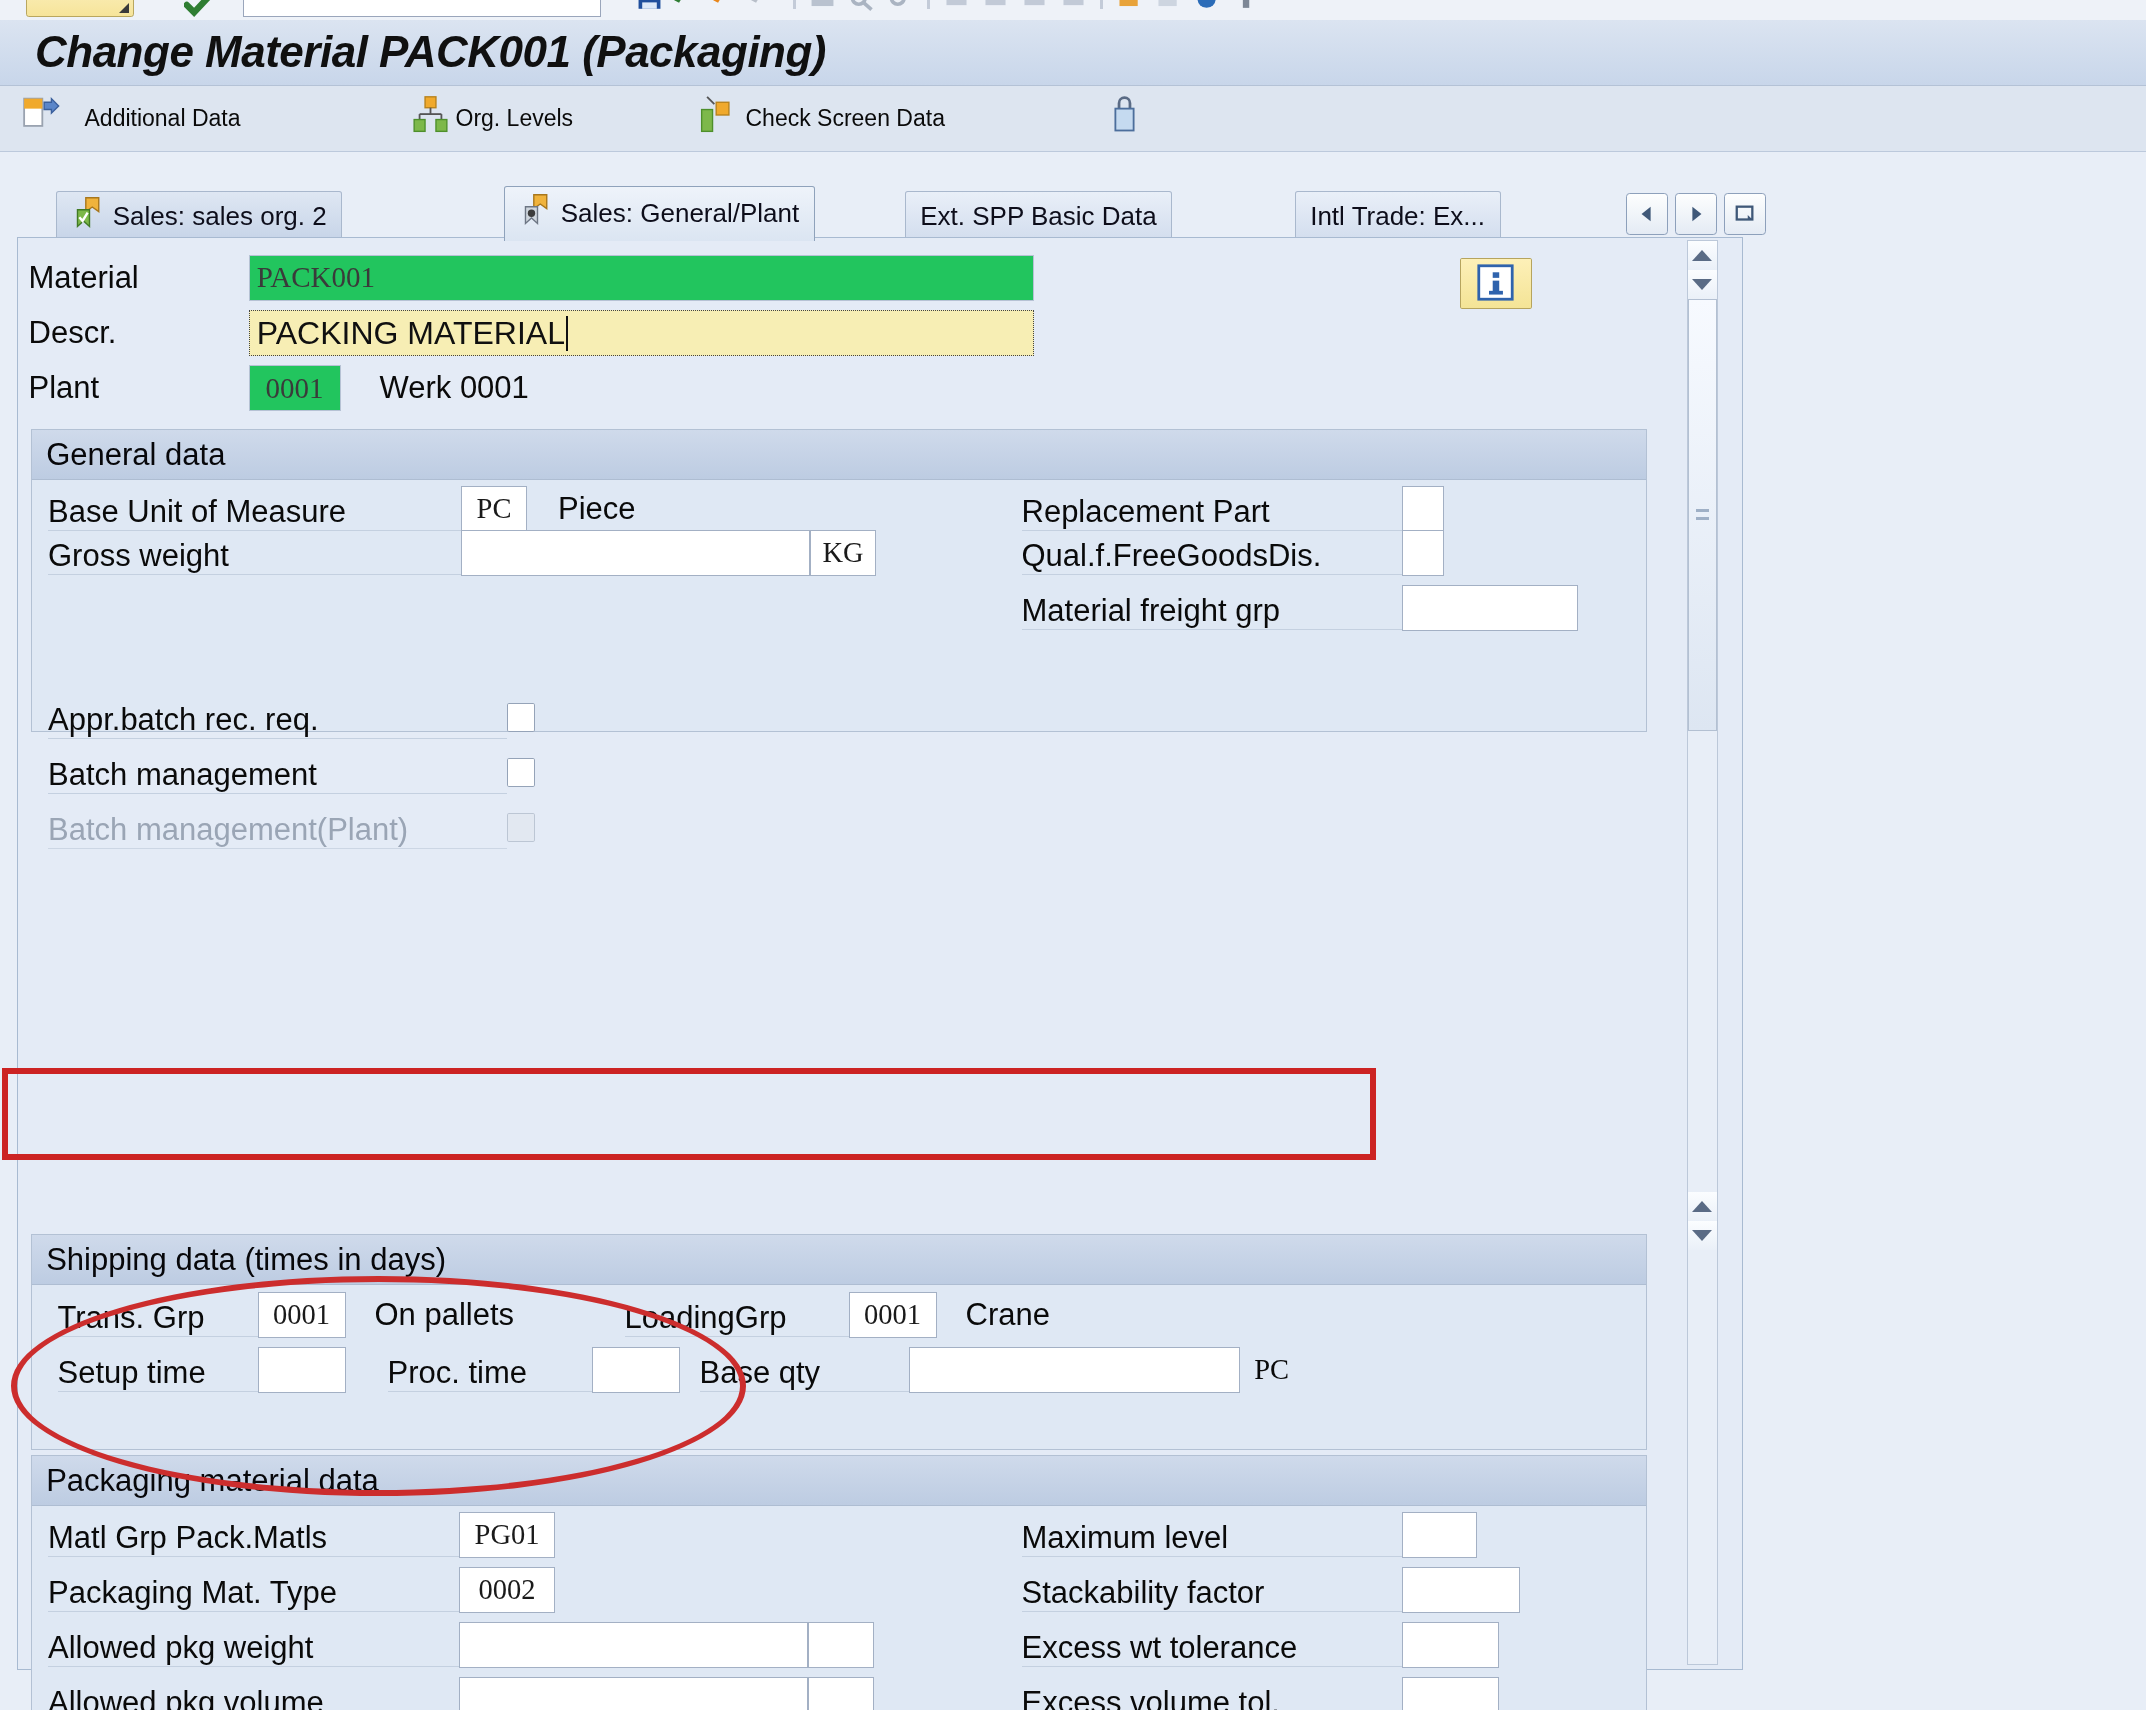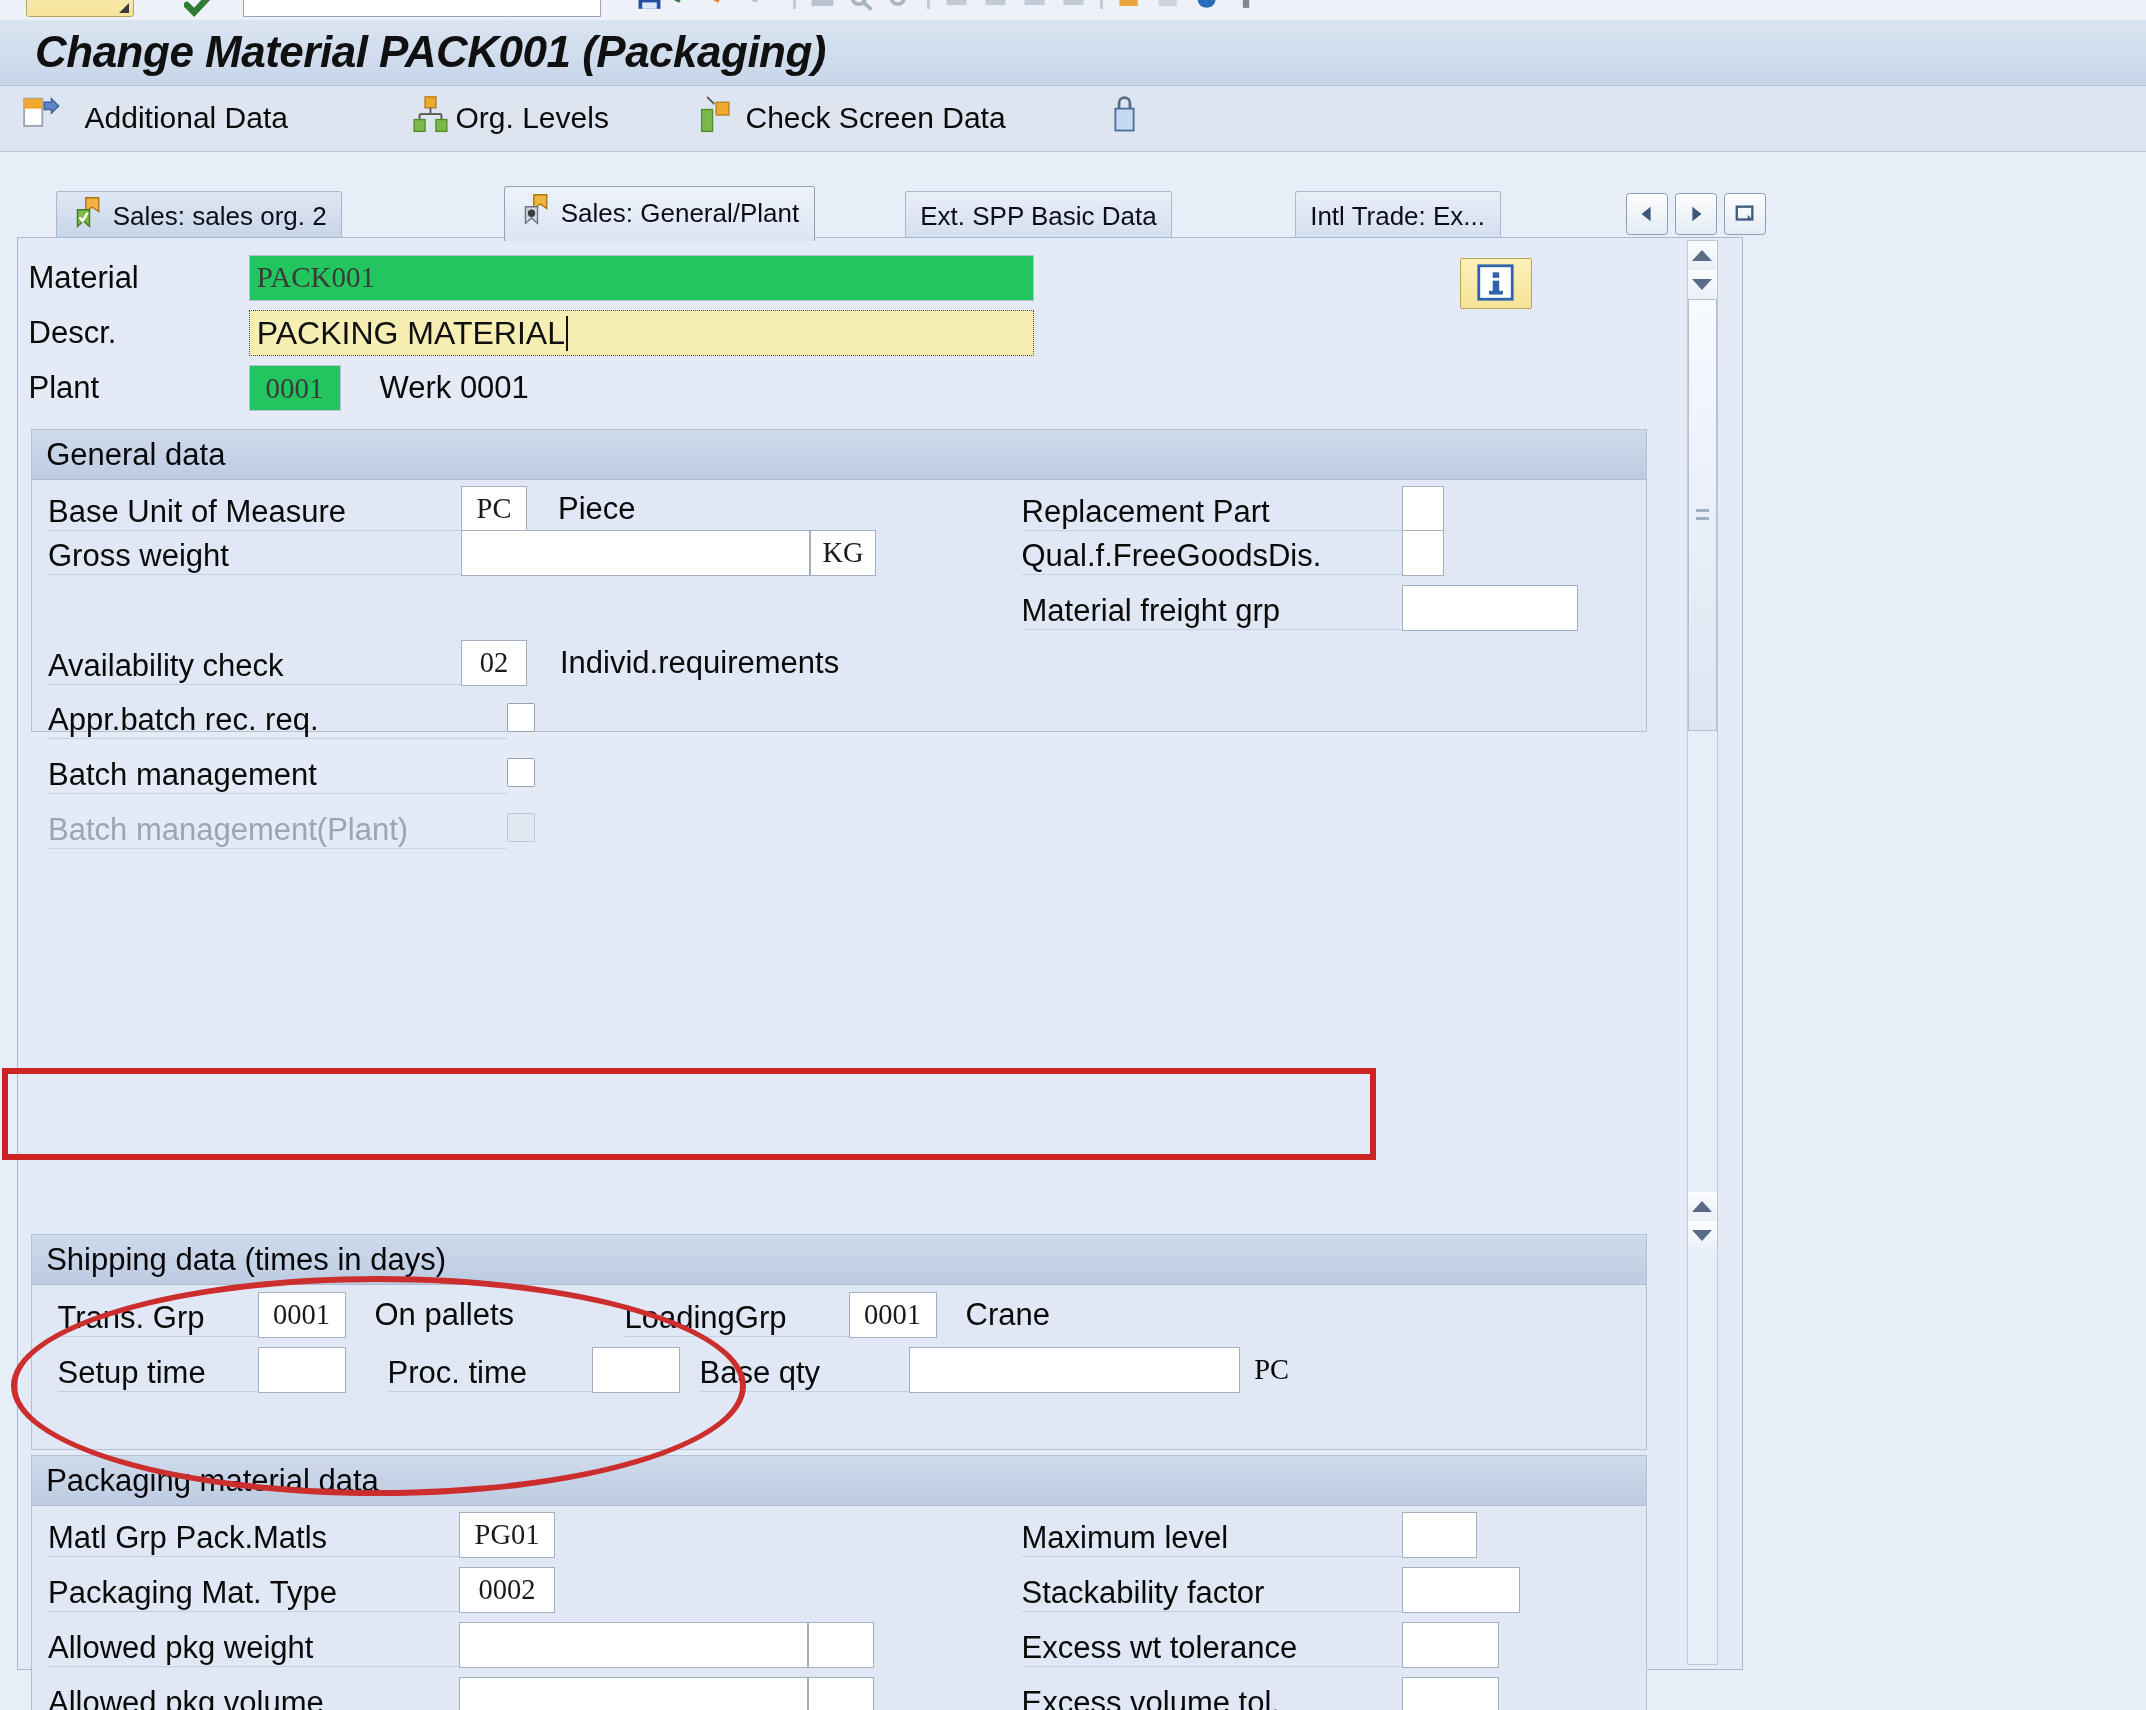--- a/index.html
+++ b/index.html
@@ -55,21 +55,21 @@
 
   
   .apptoolbar {
     position: absolute; left: 0; top: 86px; width: 2146px; height: 66px;
     background: #dde5f0;
     border-bottom: 0.9px solid #bcc9dc;
   }
   .atb-item {
     position: absolute; top: 9.2px; height: 46px;
     display: flex; align-items: center; gap: 5.5px;
-    font-size: 30px; color: #0a0a0a; white-space: nowrap;
+    font-size: 23px; color: #0a0a0a; white-space: nowrap;
     cursor: default;
   }
   .atb-item .lbl { line-height: 1; }
 
   
   .tabstrip {
     position: absolute; left: 16.5px; top: 184px; width: 2112px; height: 57px;
   }
   .tab {
     position: absolute; top: 7.3px; height: 50px;
@@ -417,25 +417,20 @@
         <div class="plaintext" style="margin-left:31px;">Piece</div>
       </div>
 
       <div class="frow" style="left:16.5px; top:50px;">
         <div class="flabel" style="width:413px;">Gross weight</div>
         <div class="ibox" style="width:349px;"></div>
         <div class="ibox" style="width:66px; justify-content:center;">KG</div>
       </div>
 
 
-      <div class="frow" style="left:16.5px; top:160px;">
-        <div class="flabel" style="width:413px;">Availability check</div>
-        <div class="ibox" style="width:66px; justify-content:center;">02</div>
-        <div class="plaintext" style="margin-left:33px;">Individ.requirements</div>
-      </div>
 
       <div class="frow" style="left:16.5px; top:215px;">
         <div class="flabel" style="width:459px;">Appr.batch rec. req.</div>
         <div class="cbx"></div>
       </div>
 
       <div class="frow" style="left:16.5px; top:270px;">
         <div class="flabel" style="width:459px;">Batch management</div>
         <div class="cbx"></div>
       </div>

